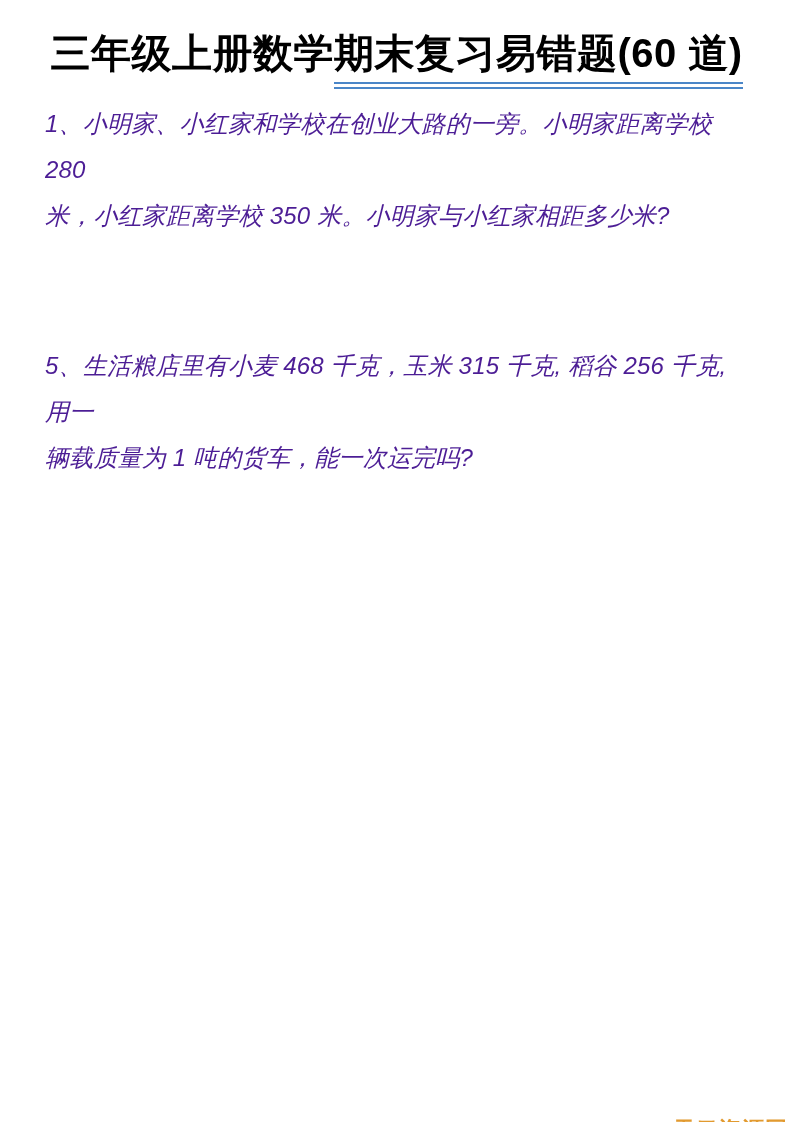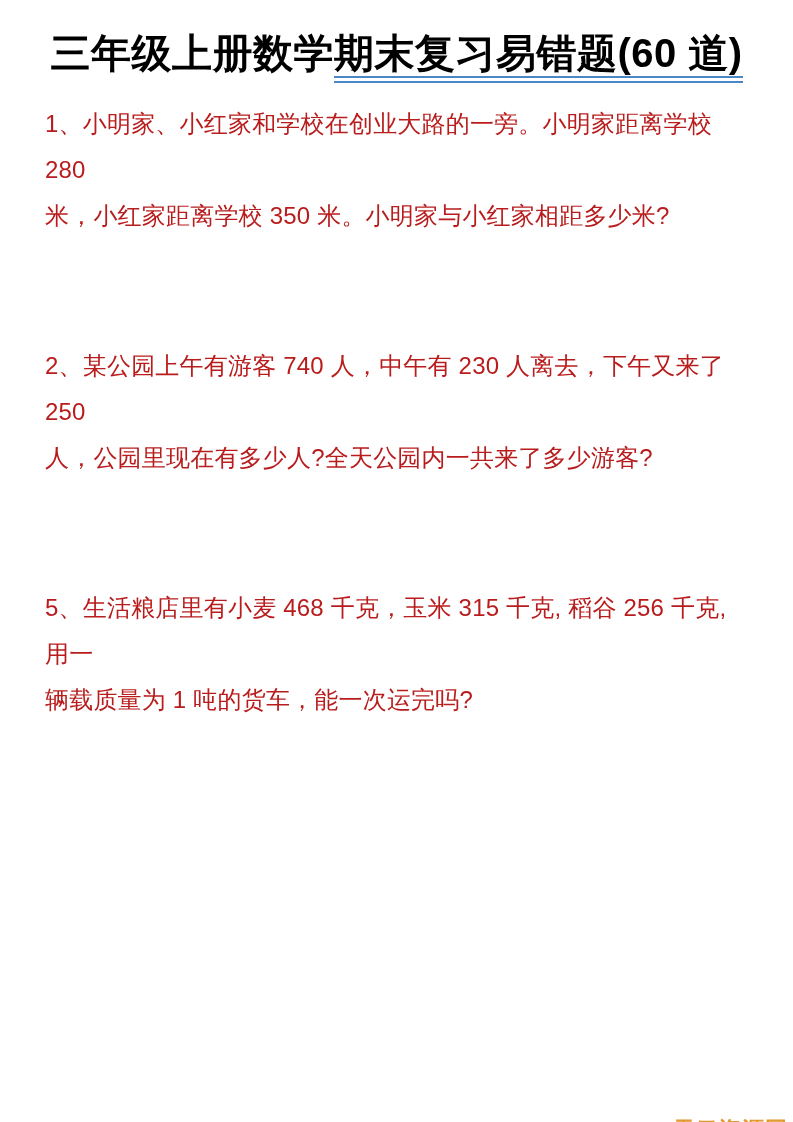--- a/index.html
+++ b/index.html
@@ -25,32 +25,33 @@
     text-align: center;
     font-size: 40px;
     font-weight: 900;
     line-height: 1.18;
     color: #000000;
     letter-spacing: 0.5px;
     white-space: nowrap;
   }
   h1.title .underlined {
     border-bottom: 7px double #4a86c8;
-    padding-bottom: 1px;
+    padding-bottom: 7px;
   }
   .problems {
     margin: 24px 42px 0 45px;
   }
   .problem {
     font-size: 24px;
     line-height: 46px;
     margin: 0 0 104px 0;
     white-space: pre-line;
-    color: #b91c1c;
+    color: #4c1d95;
     letter-spacing: 0.2px;
+    font-style: italic;
   }
   .problem:last-child {
     margin-bottom: 0;
   }
   .watermark {
     position: absolute;
     right: 5px;
     bottom: 7px;
     font-size: 22px;
     font-weight: bold;
@@ -61,21 +62,19 @@
 </head>
 <body>
 
 <div class="page">
 
   <h1 class="title"><span>三年级上册数学</span><span class="underlined" style="border-bottom-color: rgb(74, 134, 200);">期末复习易错题(60 道)</span></h1>
 
   <div class="problems">
     <p class="problem">1、小明家、小红家和学校在创业大路的一旁。小明家距离学校 280
 米，小红家距离学校 350 米。小明家与小红家相距多少米?</p>
-    <p class="problem">2、某公园上午有游客 740 人，中午有 230 人离去，下午又来了 250
-人，公园里现在有多少人?全天公园内一共来了多少游客?</p>
     <p class="problem">5、生活粮店里有小麦 468 千克，玉米 315 千克, 稻谷 256 千克, 用一
 辆载质量为 1 吨的货车，能一次运完吗?</p>
   </div>
 
   <div class="watermark" style="color: rgb(226, 154, 47);">天云资源网</div>
 
 </div>
 
 </body></html>

